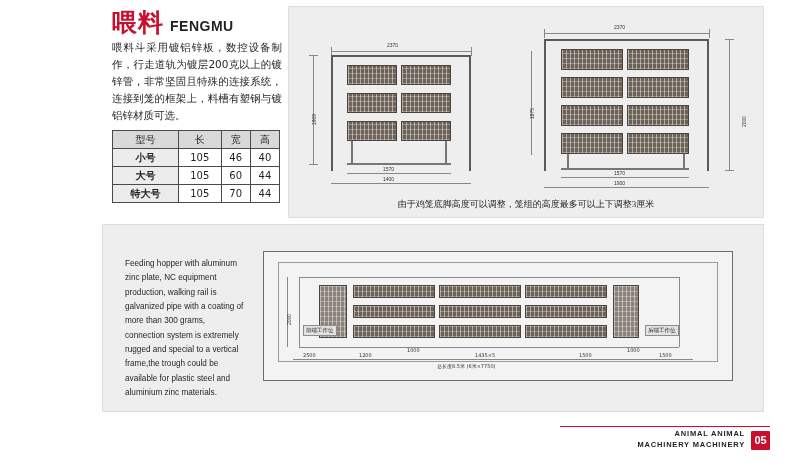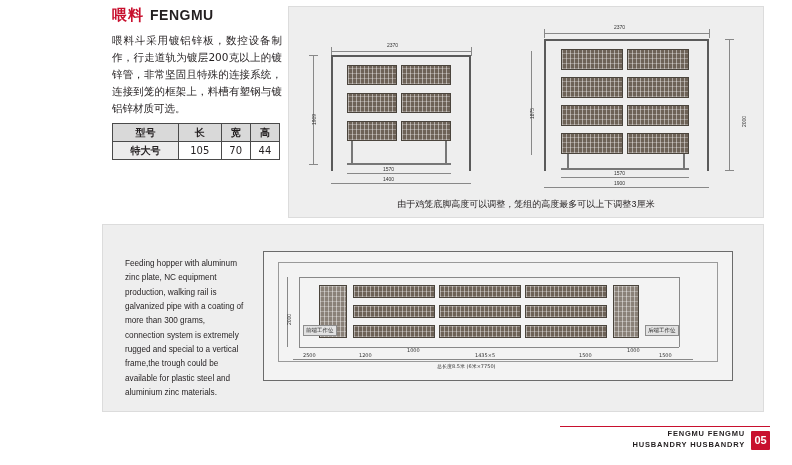--- a/index.html
+++ b/index.html
@@ -28,33 +28,32 @@
     top: 6px;
     width: 170px;
   }
   .title-row {
     display: flex;
     align-items: baseline;
     gap: 6px;
   }
   .title-cn {
     color: #c8102e;
-    font-size: 15px;
+    font-size: 25px;
     font-weight: bold;
     letter-spacing: 1px;
     font-family: "DejaVu Sans", sans-serif;
   }
   .title-en {
     color: #231f20;
     font-size: 14px;
     font-weight: bold;
     letter-spacing: 0.5px;
   }
   .intro-cn {
-    margin-top: 7px;
     font-size: 10.5px;
     line-height: 1.62;
     color: #231f20;
     font-family: "DejaVu Sans", sans-serif;
     text-align: justify;
   }
   .table-caption {
     margin-top: 14px;
     font-size: 10.5px;
     font-weight: bold;
@@ -71,21 +70,21 @@
   table.spec th, table.spec td {
     border: 1px solid #4a4a4a;
     text-align: center;
     font-size: 10px;
     height: 17px;
     padding: 0;
     color: #231f20;
   }
   table.spec thead th {
     background: #d9d9d9;
-    font-weight: bold;
+    font-weight: normal;
     text-align: center;
   }
   table.spec tbody td:first-child {
     background: #ececec;
     font-weight: bold;
   }
 
   
   .diagram-panel {
     position: absolute;
@@ -140,21 +139,21 @@
     background: #777;
   }
   .note-cn {
     position: absolute;
     left: 0;
     right: 0;
     bottom: 6px;
     text-align: center;
     font-size: 9px;
     color: #231f20;
-    font-family: Liberation Mono, monospace;
+    font-family: Liberation Serif, serif;
   }
 
   
   .bottom-panel {
     position: absolute;
     left: 102px;
     top: 224px;
     width: 660px;
     height: 186px;
     background: #eeeeee;
@@ -258,20 +257,32 @@
     <table class="spec">
       <thead>
         <tr>
           <th>型号</th>
           <th>长</th>
           <th>宽</th>
           <th>高</th>
         </tr>
       </thead>
       <tbody>
+        <tr>
+          <td>小号</td>
+          <td>105</td>
+          <td>46</td>
+          <td>40</td>
+        </tr>
+        <tr>
+          <td>大号</td>
+          <td>105</td>
+          <td>60</td>
+          <td>44</td>
+        </tr>
         <tr>
           <td>特大号</td>
           <td>105</td>
           <td>70</td>
           <td>44</td>
         </tr>
       </tbody>
     </table>
   </div>
 
@@ -391,19 +402,19 @@
         <div class="plan-label" style="left:348px; top:84px;">1000</div>
         <div class="plan-label" style="left:380px; top:89px;">1500</div>
         <div class="plan-label" style="left:158px; top:100px;">总长度8.5米    (6米×7750)</div>
       </div>
     </div>
   </div>
 
   <div class="footer-rule"></div>
   <div class="footer">
     <div class="footer-text">
-      <div>FENGMU  FENGMU</div>
-      <div>HUSBANDRY HUSBANDRY</div>
+      <div>ANIMAL  ANIMAL</div>
+      <div>MACHINERY MACHINERY</div>
     </div>
     <div class="footer-badge">05</div>
   </div>
 
 </div>
 
 </body></html>

